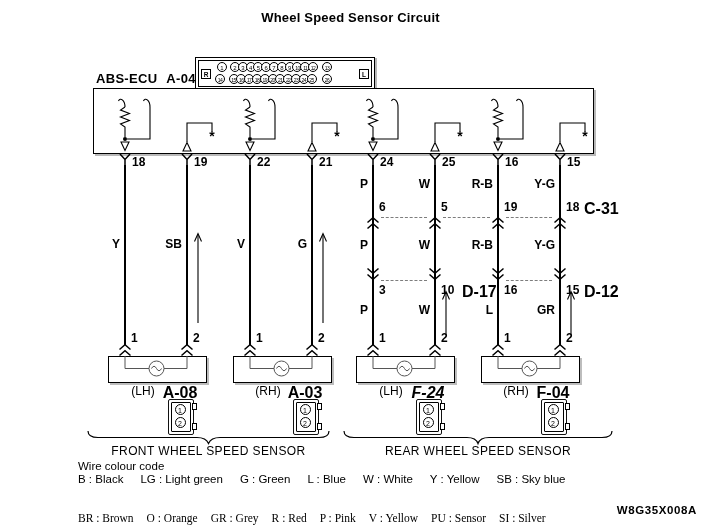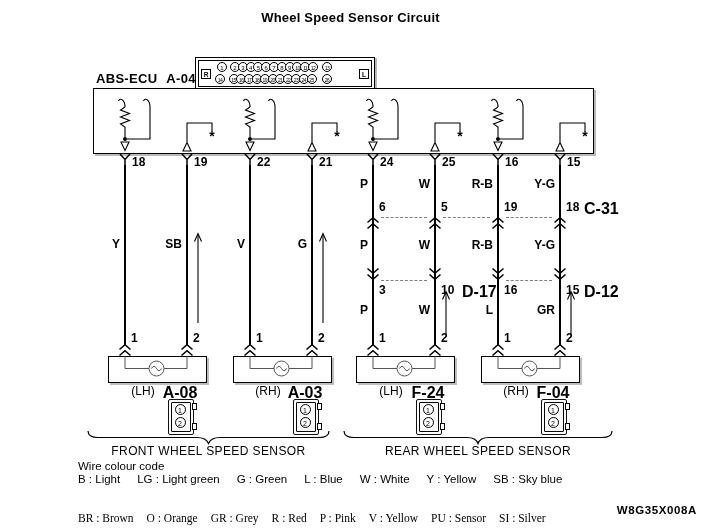--- a/index.html
+++ b/index.html
@@ -315,21 +315,21 @@
         <div class="abs icon-nub" style="top: 23px;"></div>
       </div>
       <div class="abs sensor-box" style="left: 356px; top: 356px; width: 97px; height: 25px;">
         <svg width="97" height="25" viewBox="0 0 97 25" style="left: -1px; top: -1px;">
           <path d="M17,0 L17,12.5 L41,12.5 M79,0 L79,12.5 L56,12.5" fill="none" stroke="#555" stroke-width="1"></path>
           <circle cx="48.5" cy="12.5" r="7.5" fill="none" stroke="#555" stroke-width="1"></circle>
           <path d="M43.5,12.5 Q46,8 48.5,12.5 Q51,17 53.5,12.5" fill="none" stroke="#555" stroke-width="1"></path>
         </svg>
       </div>
       <div class="abs side-lbl" style="left: 364px; top: 384px;">(LH)</div>
-      <div class="abs id-lbl" style="left: 401px; top: 384px;">F-24</div>
+      <div class="abs id-lbl" style="left: 401px; top: 384px; font-style: italic;">F-24</div>
       <div class="abs icon-conn" style="left: 416px; top: 399px;">
         <div class="abs icon-inner" style="inset: 2px;"></div>
         <div class="abs icon-pin" style="top: 3.5px;">1</div>
         <div class="abs icon-pin" style="top: 16.5px;">2</div>
         <div class="abs icon-nub" style="top: 3px;"></div>
         <div class="abs icon-nub" style="top: 23px;"></div>
       </div>
       <div class="abs sensor-box" style="left: 481px; top: 356px; width: 97px; height: 25px;">
         <svg width="97" height="25" viewBox="0 0 97 25" style="left: -1px; top: -1px;">
           <path d="M17,0 L17,12.5 L41,12.5 M79,0 L79,12.5 L56,12.5" fill="none" stroke="#555" stroke-width="1"></path>
@@ -352,21 +352,21 @@
     <path d="M1,1 Q1,7.5 11,7.5 L110,7.5 Q119,7.5 121.5,13.5 Q124,7.5 133,7.5 L232,7.5 Q242,7.5 242,1" fill="none" stroke="#000" stroke-width="1.2"></path>
   </svg>
   <svg class="abs" style="left:343px;top:430px" width="270" height="15" viewBox="0 0 270 15">
     <path d="M1,1 Q1,7.5 11,7.5 L124,7.5 Q133,7.5 135,13.5 Q137,7.5 146,7.5 L259,7.5 Q269,7.5 269,1" fill="none" stroke="#000" stroke-width="1.2"></path>
   </svg>
   <div class="abs grp-lbl" style="left:343px;top:444px;width:270px;">REAR WHEEL SPEED SENSOR</div>
   <div class="abs grp-lbl" style="left:88px;top:444px;width:241px;">FRONT WHEEL SPEED SENSOR</div>
 
   <div class="abs code-head" style="left:78px;top:460px;">Wire colour code</div>
   <div class="abs code-line" style="left:78px;top:473px;gap:17px;" id="codeLine1">
-      <span>B : Light</span>
+      <span>B : Black</span>
       <span>LG : Light green</span>
       <span>G : Green</span>
       <span>L : Blue</span>
       <span>W : White</span>
       <span>Y : Yellow</span>
       <span>SB : Sky blue</span>
     </div>
   <div class="abs code-line" style="left:78px;top:512px;gap:13px;font-family:Liberation Serif, serif;" id="codeLine2">
       <span>BR : Brown</span>
       <span>O : Orange</span>

